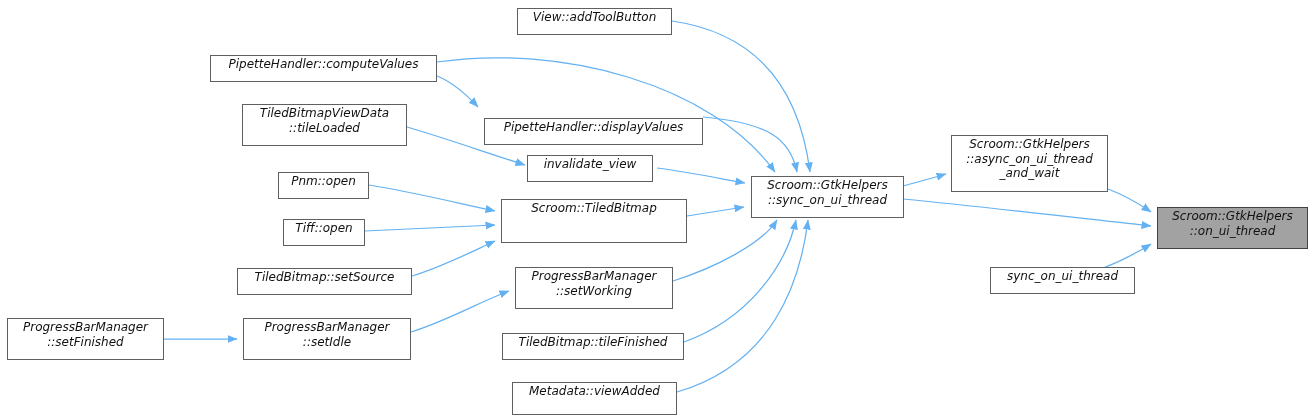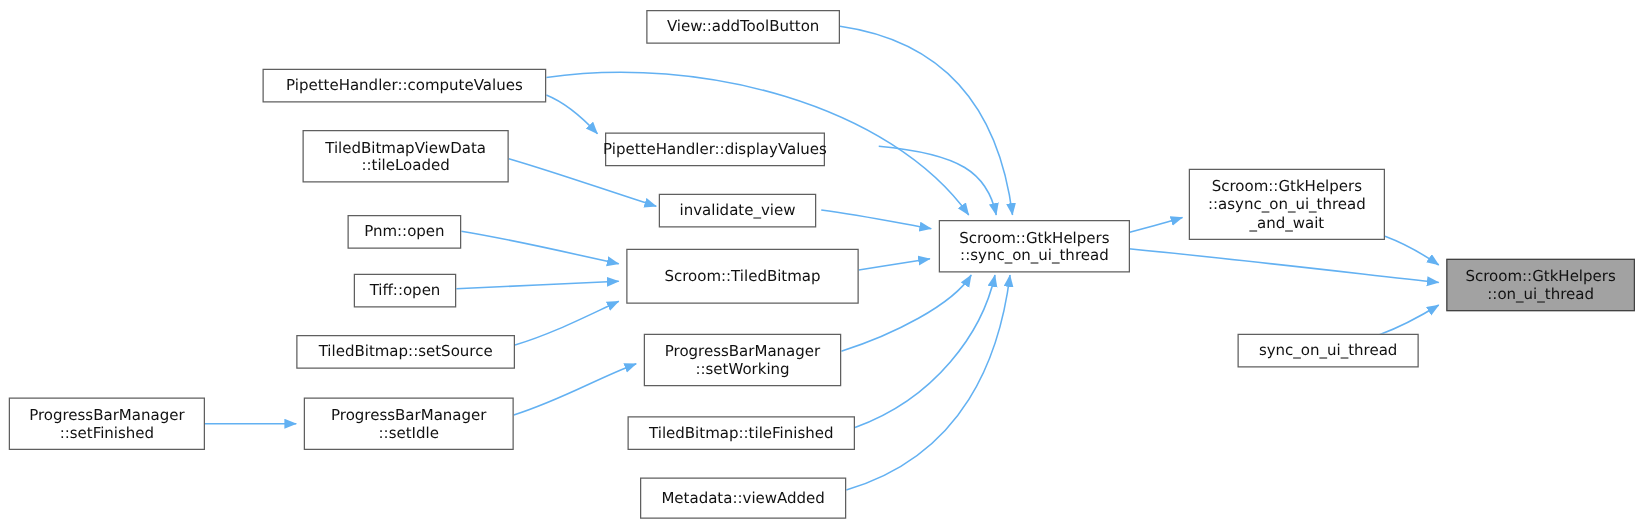--- a/index.html
+++ b/index.html
@@ -34,27 +34,27 @@
     stroke-width: 1.25px;
   }
   .node {
     position: absolute;
     background: var(--node-fill);
     border: 1px solid var(--node-border);
     color: var(--text);
     display: flex;
     flex-direction: column;
     align-items: center;
-    justify-content: center;
     font-size: 12px;
     line-height: 14.5px;
     white-space: nowrap;
     text-align: center;
     padding: 1px 19px;
     cursor: pointer;
+    font-style: italic;
   }
   .node.highlight {
     background: var(--hl-fill);
     border-color: var(--hl-border);
   }
   .node-line { pointer-events: none; }
 </style>
 </head>
 <body>
 
@@ -91,21 +91,21 @@
       <div class="node" title="View::addToolButton" style="left: 517px; top: 8px; width: 155px; height: 27px;">
         <div class="node-line">View::addToolButton</div>
       </div>
       <div class="node" title="PipetteHandler::computeValues" style="left: 210px; top: 55px; width: 227px; height: 27px;">
         <div class="node-line">PipetteHandler::computeValues</div>
       </div>
       <div class="node" title="TiledBitmapViewData::tileLoaded" style="left: 242px; top: 104px; width: 165px; height: 42px;">
         <div class="node-line">TiledBitmapViewData</div>
         <div class="node-line">::tileLoaded</div>
       </div>
-      <div class="node" title="PipetteHandler::displayValues" style="left: 484px; top: 106px; width: 176px; height: 27px;">
+      <div class="node" title="PipetteHandler::displayValues" style="left: 484px; top: 118px; width: 219px; height: 27px;">
         <div class="node-line">PipetteHandler::displayValues</div>
       </div>
       <div class="node" title="invalidate_view" style="left: 527px; top: 155px; width: 126px; height: 27px;">
         <div class="node-line">invalidate_view</div>
       </div>
       <div class="node" title="Pnm::open" style="left: 278px; top: 172px; width: 91px; height: 27px;">
         <div class="node-line">Pnm::open</div>
       </div>
       <div class="node" title="Scroom::TiledBitmap::scheduleLoadingBitmap" style="left: 501px; top: 199px; width: 186px; height: 44px;">
         <div class="node-line">Scroom::TiledBitmap</div>

